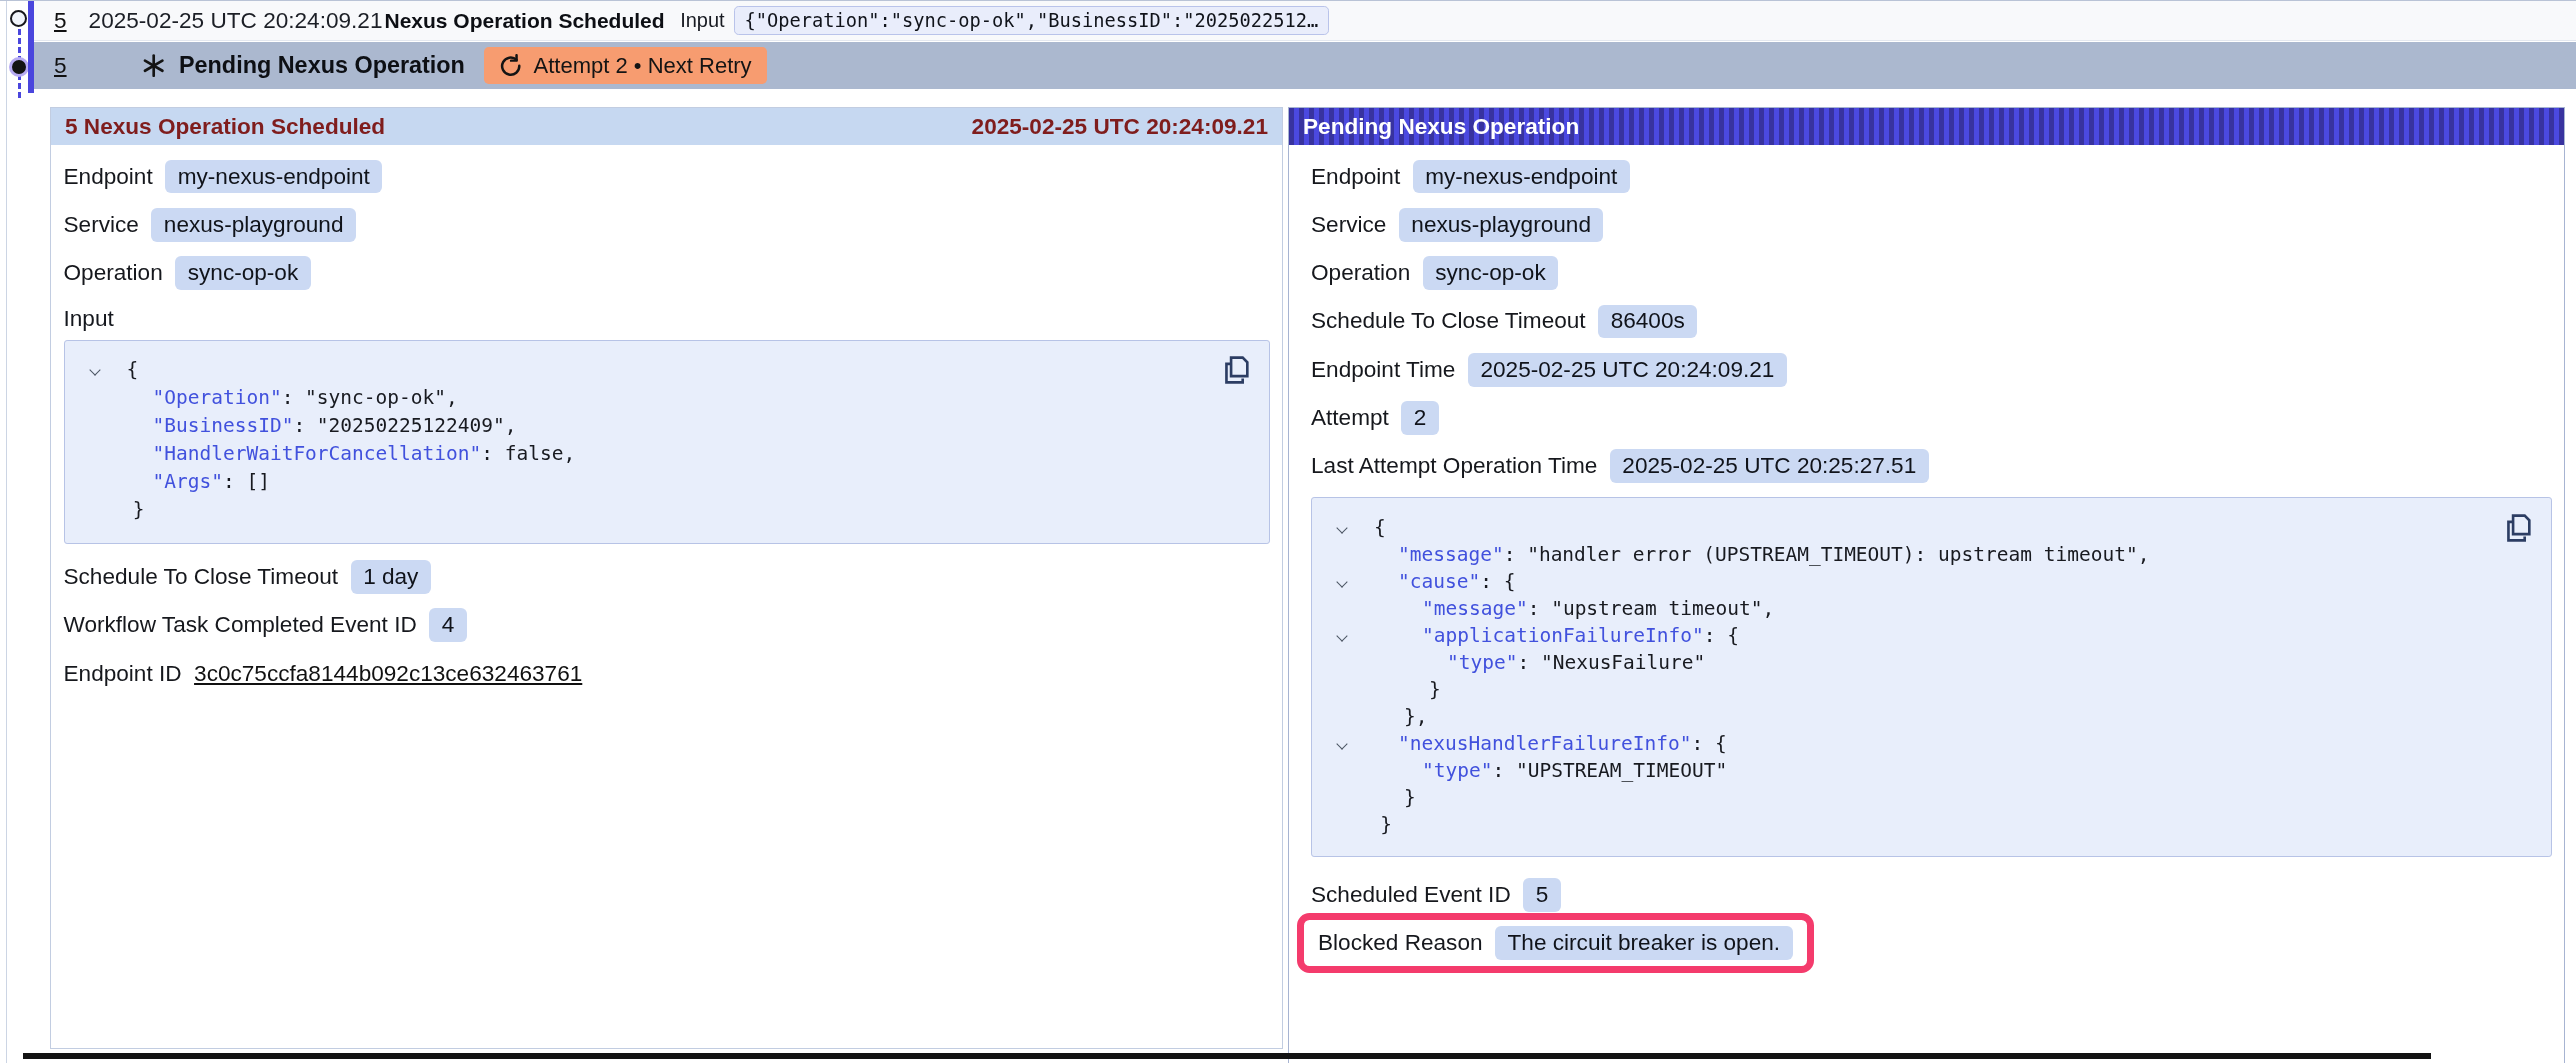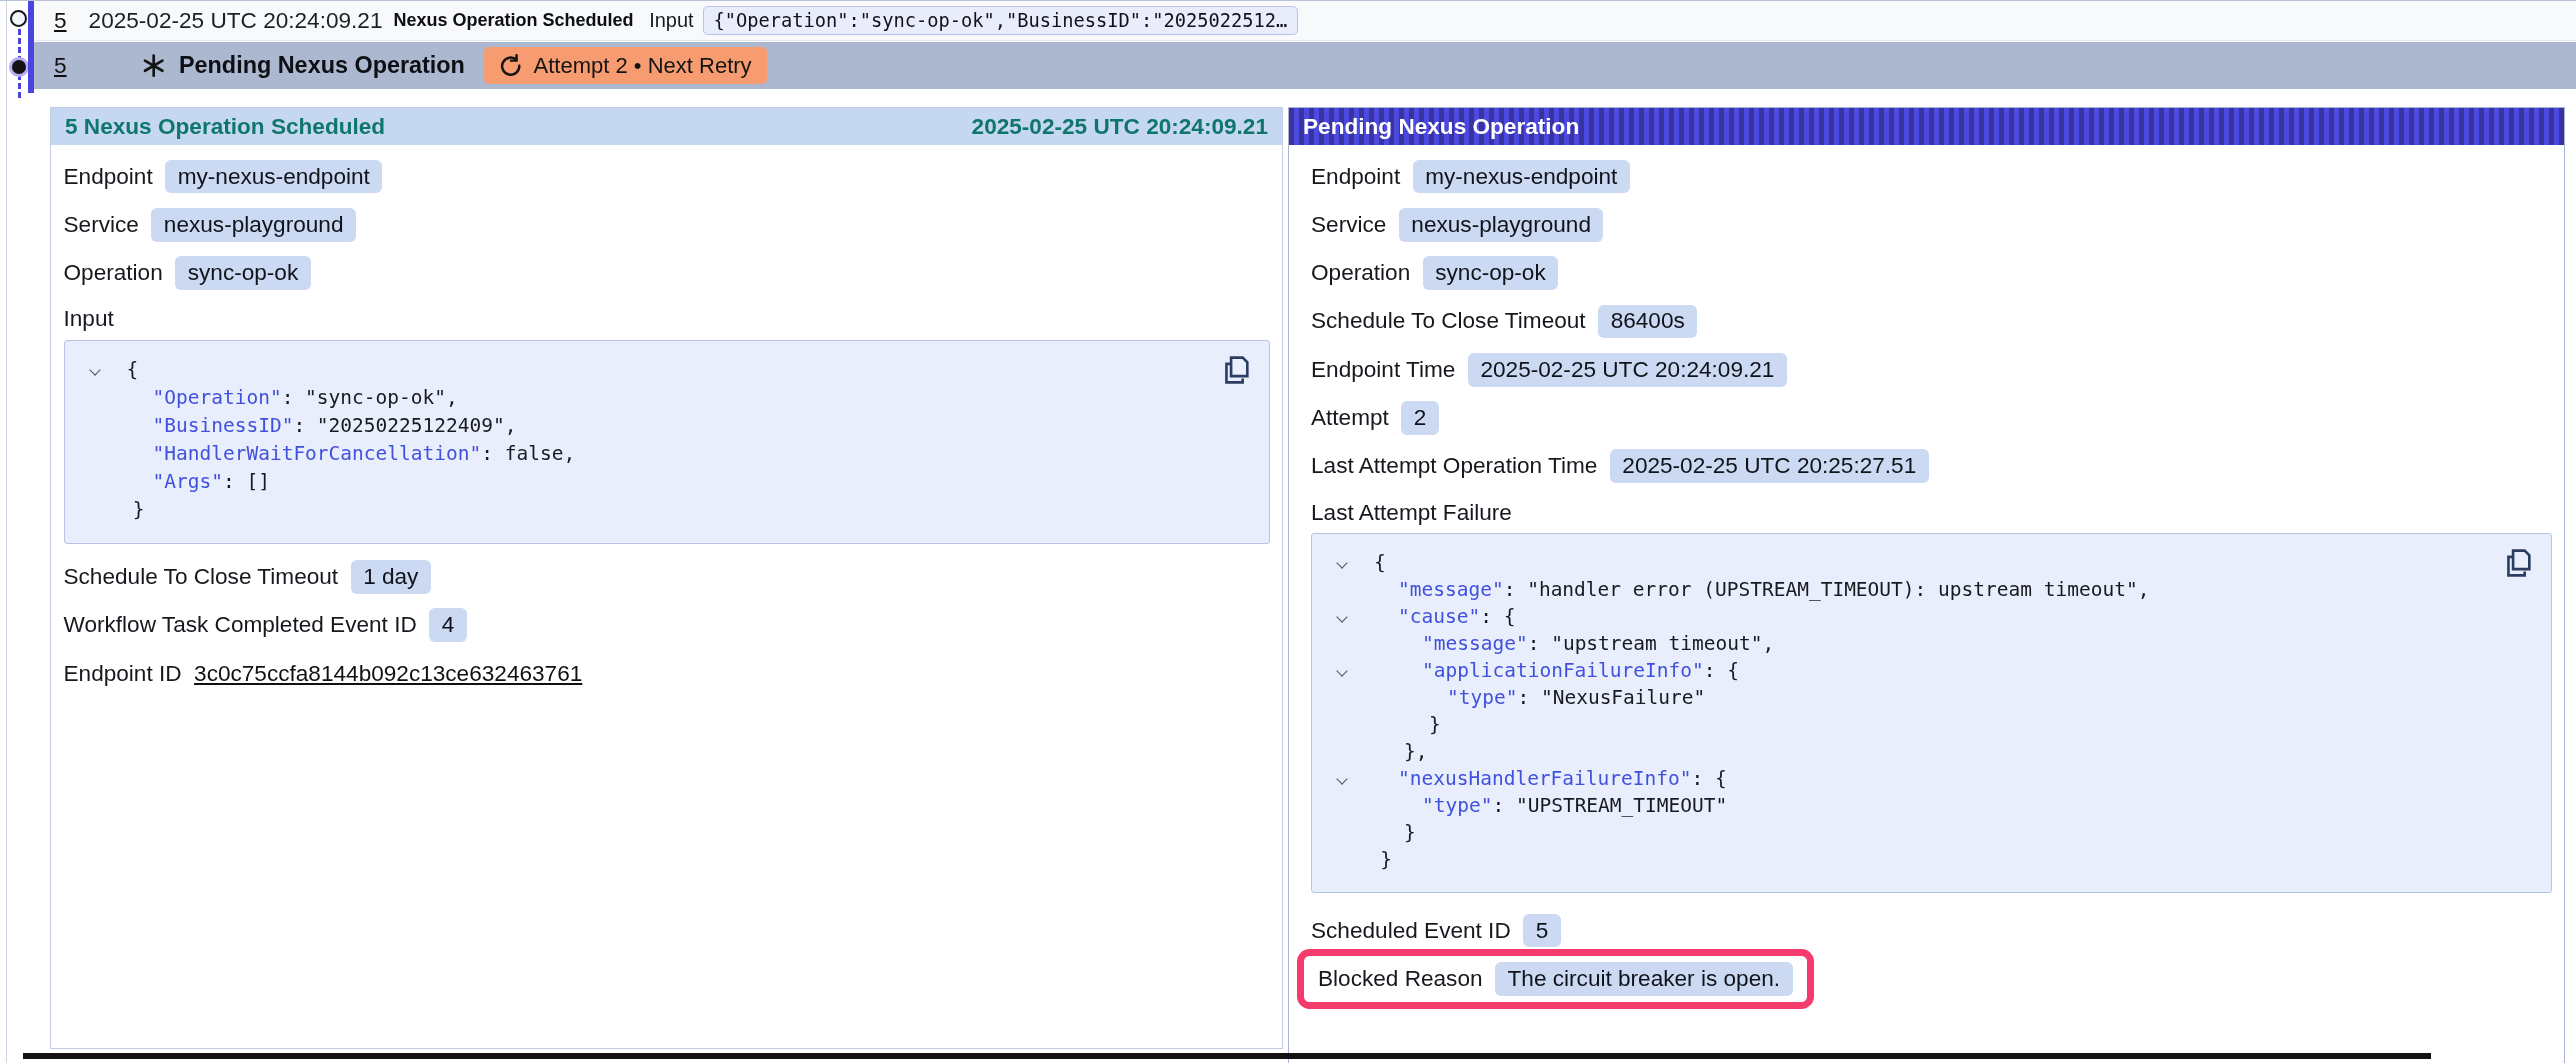--- a/index.html
+++ b/index.html
@@ -14,36 +14,36 @@
   .tl-dot{position:absolute;left:8.6px;top:56px;width:14px;height:14px;border-radius:50%;
           background:#141414;border:3.9px solid #b7abf3;}
   .tl-bar{position:absolute;left:28px;top:0;width:6.2px;height:92px;background:#4a46dd;}
 
   
   .erow{position:absolute;left:34px;right:0;display:flex;align-items:center;font-size:22.6px;}
   .erow1{top:0;height:39px;background:#f8f9fb;border-bottom:1.6px solid #e3e7ef;}
   .erow2{top:41px;height:47px;background:#abb8cf;}
   .evt-id{margin-left:20px;color:#111;text-decoration:underline;font-size:22.6px;cursor:pointer;}
   .erow1 .etime{margin-left:22px;color:#1c1f26;}
-  .erow1 .etitle{margin-left:11px;font-weight:700;color:#0d0f14;font-size:18px;}
+  .erow1 .etitle{margin-left:2px;font-weight:700;color:#0d0f14;font-size:21px;}
   .erow1 .einlabel{margin-left:15.6px;font-size:20px;color:#181b22;}
   .erow1 .einbadge{margin-left:9.4px;max-width:585px;overflow:hidden;white-space:nowrap;
       font-family:"DejaVu Sans Mono",monospace;font-size:18.7px;color:#10131a;
       background:#e9edfb;border:1.6px solid #b9c3ea;border-radius:4.7px;padding:3.1px 9.4px;}
   .erow2 .ast{margin-left:75px;width:23.4px;height:23.4px;}
   .erow2 .etitle{margin-left:14px;font-weight:700;color:#0d0f14;font-size:23.4px;}
   .retry-badge{margin-left:18.7px;display:flex;align-items:center;gap:11px;height:37px;
       background:#f79c70;border-radius:4.7px;padding:0 15.6px;color:#141414;font-size:22px;}
 
   
   .card{position:absolute;background:#fff;box-sizing:border-box;}
   .card-left{left:50px;top:106px;width:1233px;height:942px;border:1.6px solid #c2cde1;}
   .card-right{left:1288px;top:106px;width:1277px;height:957px;border:1.6px solid #a7b4d2;}
   .card-hd{height:37px;display:flex;align-items:center;justify-content:space-between;
-           padding:0 14px;font-size:22.6px;font-weight:600;color:#0f766e;}
+           padding:0 14px;font-size:22.6px;font-weight:600;color:#7f1d1d;}
   .card-left .card-hd{background:#c6d8f1;}
   .card-right .card-hd{color:#ffffff;
       background:repeating-linear-gradient(90deg,#38339f 0 4.7px,#4b49e0 4.7px 10px);}
   .card-bd{padding:14px 12.5px 0 12.5px;}
   .card-right .card-bd{padding-left:22px;}
 
   .frow{display:flex;align-items:center;height:35px;margin-bottom:13.3px;font-size:22.6px;}
   .flabel{color:#16181d;margin-right:12.5px;white-space:nowrap;text-align:right;}
   .fbadge{background:#cbd9f3;border-radius:6px;padding:3.9px 12.5px;color:#10131a;white-space:nowrap;}
   .flink{color:#111;text-decoration:underline;cursor:pointer;white-space:nowrap;}
@@ -183,21 +183,20 @@
           </div>
           <div class="frow">
             <span class="flabel">Attempt</span>
             <span class="fbadge">2</span>
           </div>
           <div class="frow">
             <span class="flabel">Last Attempt Operation Time</span>
             <span class="fbadge">2025-02-25 UTC 20:25:27.51</span>
           </div>
         </div>
-      <div class="sublabel">Last Attempt Failure</div>
       <div class="codeblock cb-right" id="failure-block">
           <div class="cline" style="padding-left: 0px;"><span class="chev" style="left: -36px;"></span><span class="c-p">{</span></div>
           <div class="cline" style="padding-left: 24px;"><span class="c-k">"message"</span><span class="c-p">: "handler error (UPSTREAM_TIMEOUT): upstream timeout",</span></div>
           <div class="cline" style="padding-left: 24px;"><span class="chev" style="left: -36px;"></span><span class="c-k">"cause"</span><span class="c-p">: {</span></div>
           <div class="cline" style="padding-left: 48px;"><span class="c-k">"message"</span><span class="c-p">: "upstream timeout",</span></div>
           <div class="cline" style="padding-left: 48px;"><span class="chev" style="left: -36px;"></span><span class="c-k">"applicationFailureInfo"</span><span class="c-p">: {</span></div>
           <div class="cline" style="padding-left: 73px;"><span class="c-k">"type"</span><span class="c-p">: "NexusFailure"</span></div>
           <div class="cline" style="padding-left: 55px;"><span class="c-p">}</span></div>
           <div class="cline" style="padding-left: 30px;"><span class="c-p">},</span></div>
           <div class="cline" style="padding-left: 24px;"><span class="chev" style="left: -36px;"></span><span class="c-k">"nexusHandlerFailureInfo"</span><span class="c-p">: {</span></div>

